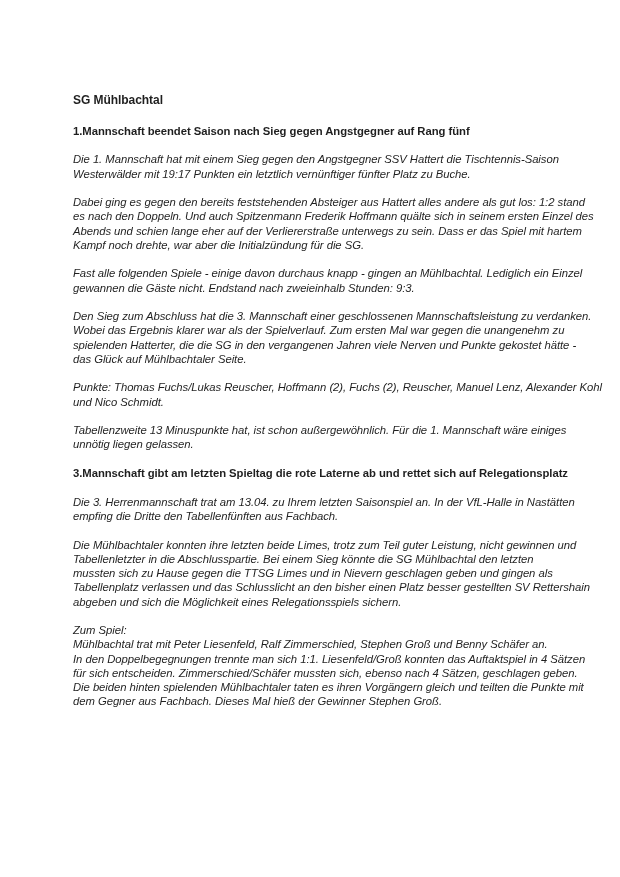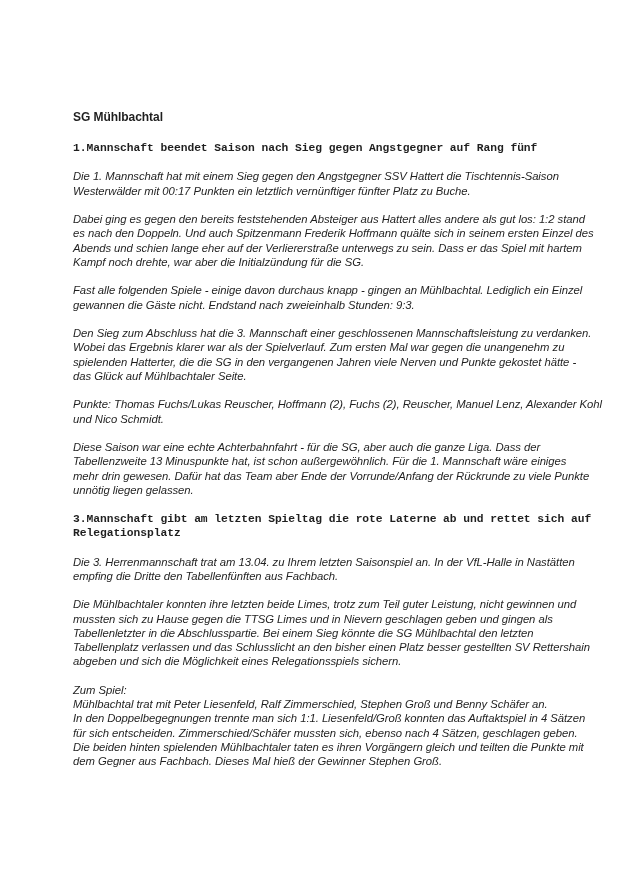--- a/index.html
+++ b/index.html
@@ -1,41 +1,41 @@
 <!DOCTYPE html>
 <html><head>
   <meta charset="utf-8">
   <style>
     html, body { margin: 0; padding: 0; background: #ffffff; }
     body { width: 620px; height: 877px; position: relative; overflow: hidden; }
     .page {
-      position: absolute; left: 73px; top: 109px; width: 520px;
+      position: absolute; left: 73px; top: 92px; width: 520px;
       font-family: "Liberation Sans", sans-serif;
       color: #1f1f1f;
       font-size: 11.3px;
       line-height: 14.25px;
       letter-spacing: -0.05px;
     }
     .title { font-weight: bold; font-size: 12px; margin: 0 0 15.5px 0; line-height: 16px; }
-    .heading { font-weight: bold; font-size: 11.3px; margin: 0 0 14.5px 0; line-height: 14.25px; font-family: Liberation Mono, monospace; }
+    .heading { font-weight: bold; font-size: 11.3px; margin: 0 0 14.5px 0; line-height: 14.25px; }
     .para { margin: 0 0 14.3px 0; font-style: italic; }
     .line { display: block; white-space: nowrap; }
   </style>
 </head>
 <body>
 
 <div class="page">
   <div class="title">SG Mühlbachtal</div>
 
   <section>
     <div class="heading">1.Mannschaft beendet Saison nach Sieg gegen Angstgegner auf Rang fünf</div>
 
     <div class="para">
       <span class="line">Die 1. Mannschaft hat mit einem Sieg gegen den Angstgegner SSV Hattert die Tischtennis-Saison</span>
-      <span class="line">Westerwälder mit 00:17 Punkten ein letztlich vernünftiger fünfter Platz zu Buche.</span>
+      <span class="line">Westerwälder mit 19:17 Punkten ein letztlich vernünftiger fünfter Platz zu Buche.</span>
     </div>
     <div class="para">
       <span class="line">Dabei ging es gegen den bereits feststehenden Absteiger aus Hattert alles andere als gut los: 1:2 stand</span>
       <span class="line">es nach den Doppeln. Und auch Spitzenmann Frederik Hoffmann quälte sich in seinem ersten Einzel des</span>
       <span class="line">Abends und schien lange eher auf der Verliererstraße unterwegs zu sein. Dass er das Spiel mit hartem</span>
       <span class="line">Kampf noch drehte, war aber die Initialzündung für die SG.</span>
     </div>
     <div class="para">
       <span class="line">Fast alle folgenden Spiele - einige davon durchaus knapp - gingen an Mühlbachtal. Lediglich ein Einzel</span>
       <span class="line">gewannen die Gäste nicht. Endstand nach zweieinhalb Stunden: 9:3.</span>
@@ -44,38 +44,36 @@
       <span class="line">Den Sieg zum Abschluss hat die 3. Mannschaft einer geschlossenen Mannschaftsleistung zu verdanken.</span>
       <span class="line">Wobei das Ergebnis klarer war als der Spielverlauf. Zum ersten Mal war gegen die unangenehm zu</span>
       <span class="line">spielenden Hatterter, die die SG in den vergangenen Jahren viele Nerven und Punkte gekostet hätte -</span>
       <span class="line">das Glück auf Mühlbachtaler Seite.</span>
     </div>
     <div class="para">
       <span class="line">Punkte: Thomas Fuchs/Lukas Reuscher, Hoffmann (2), Fuchs (2), Reuscher, Manuel Lenz, Alexander Kohl</span>
       <span class="line">und Nico Schmidt.</span>
     </div>
     <div class="para">
-      <span class="line">Diese Saison war eine echte Achterbahnfahrt - für die SG, aber auch die ganze Liga. Dass der</span>
       <span class="line">Tabellenzweite 13 Minuspunkte hat, ist schon außergewöhnlich. Für die 1. Mannschaft wäre einiges</span>
-      <span class="line">mehr drin gewesen. Dafür hat das Team aber Ende der Vorrunde/Anfang der Rückrunde zu viele Punkte</span>
       <span class="line">unnötig liegen gelassen.</span>
     </div>
   </section>
 
   <section>
     <div class="heading">3.Mannschaft gibt am letzten Spieltag die rote Laterne ab und rettet sich auf Relegationsplatz</div>
 
     <div class="para">
       <span class="line">Die 3. Herrenmannschaft trat am 13.04. zu Ihrem letzten Saisonspiel an. In der VfL-Halle in Nastätten</span>
       <span class="line">empfing die Dritte den Tabellenfünften aus Fachbach.</span>
     </div>
     <div class="para">
       <span class="line">Die Mühlbachtaler konnten ihre letzten beide Limes, trotz zum Teil guter Leistung, nicht gewinnen und</span>
+      <span class="line">Tabellenletzter in die Abschlusspartie. Bei einem Sieg könnte die SG Mühlbachtal den letzten</span>
       <span class="line">mussten sich zu Hause gegen die TTSG Limes und in Nievern geschlagen geben und gingen als</span>
-      <span class="line">Tabellenletzter in die Abschlusspartie. Bei einem Sieg könnte die SG Mühlbachtal den letzten</span>
       <span class="line">Tabellenplatz verlassen und das Schlusslicht an den bisher einen Platz besser gestellten SV Rettershain</span>
       <span class="line">abgeben und sich die Möglichkeit eines Relegationsspiels sichern.</span>
     </div>
     <div class="para">
       <span class="line">Zum Spiel:</span>
       <span class="line">Mühlbachtal trat mit Peter Liesenfeld, Ralf Zimmerschied, Stephen Groß und Benny Schäfer an.</span>
       <span class="line">In den Doppelbegegnungen trennte man sich 1:1. Liesenfeld/Groß konnten das Auftaktspiel in 4 Sätzen</span>
       <span class="line">für sich entscheiden. Zimmerschied/Schäfer mussten sich, ebenso nach 4 Sätzen, geschlagen geben.</span>
       <span class="line">Die beiden hinten spielenden Mühlbachtaler taten es ihren Vorgängern gleich und teilten die Punkte mit</span>
       <span class="line">dem Gegner aus Fachbach. Dieses Mal hieß der Gewinner Stephen Groß.</span>

